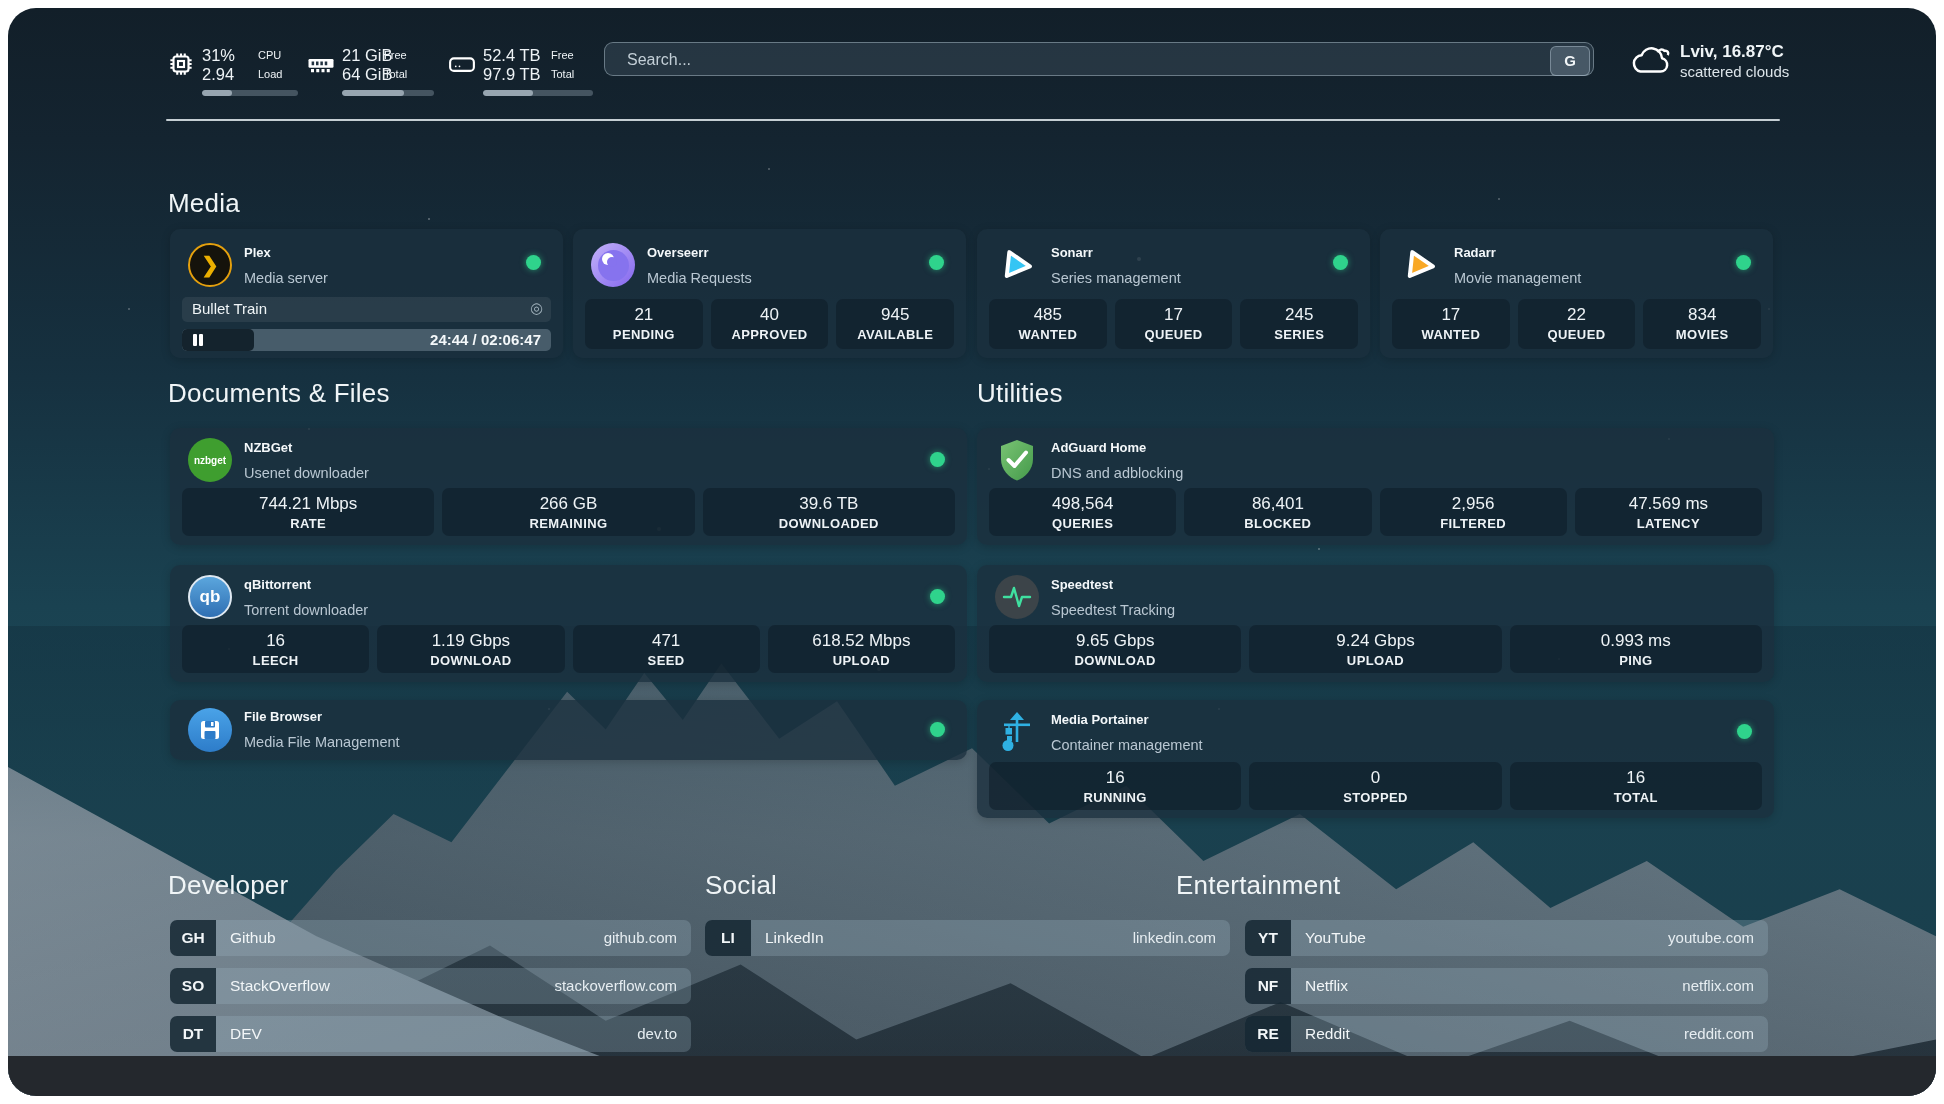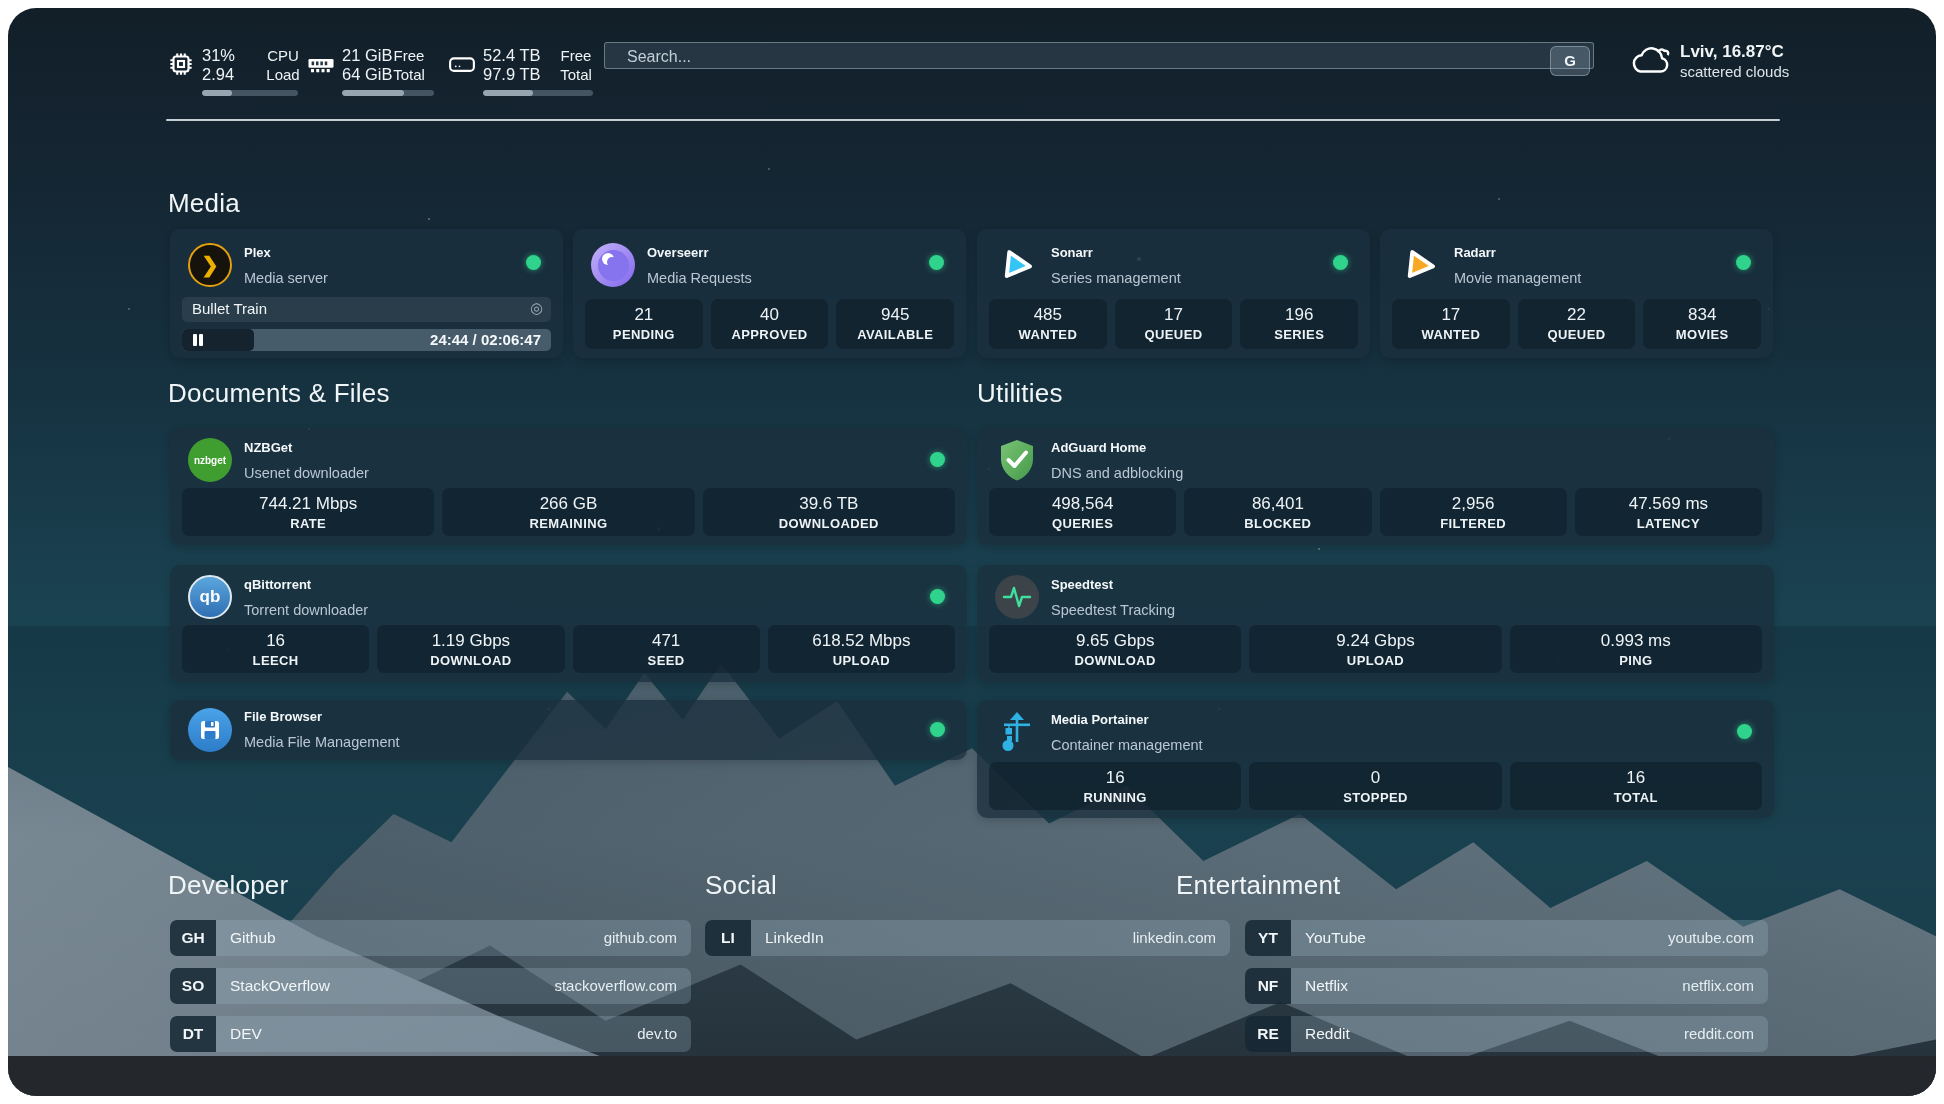--- a/index.html
+++ b/index.html
@@ -23,24 +23,24 @@
     300px 420px 0 0 rgba(255,255,255,0.35),650px 520px 0 1px rgba(255,255,255,0.3),
     980px 460px 0 0 rgba(255,255,255,0.3),1310px 540px 0 0 rgba(255,255,255,0.35),
     1660px 430px 0 0 rgba(255,255,255,0.3),220px 640px 0 0 rgba(255,255,255,0.35),
     540px 700px 0 0 rgba(255,255,255,0.3),870px 660px 0 1px rgba(255,255,255,0.35),
     1210px 700px 0 0 rgba(255,255,255,0.3),1550px 650px 0 0 rgba(255,255,255,0.3),
     1760px 300px 0 0 rgba(255,255,255,0.3),120px 300px 0 0 rgba(255,255,255,0.3);}
   
   .hgroup{position:absolute;top:38px;color:#eef3f6;}
   .hicon{position:absolute;left:0;top:3px;width:30px;height:30px;}
   .hvals{position:absolute;left:36px;top:0;width:60px;font-size:16.5px;line-height:19px;white-space:nowrap;}
-  .hlabs{position:absolute;top:0;width:50px;font-size:15px;line-height:19px;text-align:center;white-space:nowrap;}
+  .hlabs{position:absolute;top:0;width:50px;font-size:11px;line-height:19px;text-align:left;white-space:nowrap;}
   .hbar{position:absolute;height:6px;border-radius:3px;background:rgba(110,126,138,0.55);overflow:hidden;}
   .hfill{height:100%;border-radius:3px;background:#97a5b0;}
-  .search{position:absolute;left:596px;top:34px;width:990px;height:27px;border-radius:3px;
+  .search{position:absolute;left:596px;top:34px;width:990px;height:34px;border-radius:9px;
     background:rgba(84,104,119,0.30);border:1px solid rgba(160,178,190,0.55);box-sizing:border-box;}
   .search input{position:absolute;left:20px;top:0;height:100%;width:860px;background:transparent;border:none;outline:none;
     color:#e8eef2;font-size:16px;font-family:"Liberation Sans",sans-serif;}
   .search input::placeholder{color:#c3cfd7;}
   .sengine{position:absolute;right:3px;top:3px;width:40px;height:30px;border-radius:6px;
     background:rgba(150,170,184,0.30);border:1px solid rgba(170,188,200,0.5);box-sizing:border-box;
     color:#f2f6f8;font-size:15px;font-weight:bold;text-align:center;line-height:28px;cursor:pointer;}
   .weather{position:absolute;left:1620px;top:33px;color:#f0f5f7;}
   .wtxt{position:absolute;left:52px;top:0;white-space:nowrap;}
   .wline1{font-size:17px;font-weight:600;line-height:21px;}
@@ -248,21 +248,21 @@
     <div class="tiles" style="top:70px;height:50px;">
       <div class="tile">
             <div class="tile-v">485</div>
             <div class="tile-l">WANTED</div>
           </div>
       <div class="tile">
             <div class="tile-v">17</div>
             <div class="tile-l">QUEUED</div>
           </div>
       <div class="tile">
-            <div class="tile-v">196</div>
+            <div class="tile-v">245</div>
             <div class="tile-l">SERIES</div>
           </div>
     </div>
   </div>
 
   <div class="card" style="left:1372px;top:221px;width:393px;height:129px;">
     <div class="appicon">
       <svg viewBox="0 0 44 44" width="44" height="44" style="transform:rotate(6deg);">
         <path d="M13 10 L35 22 L13 34 Z" fill="#f9a825" stroke="#fff" stroke-width="4" stroke-linejoin="round"></path>
       </svg>

